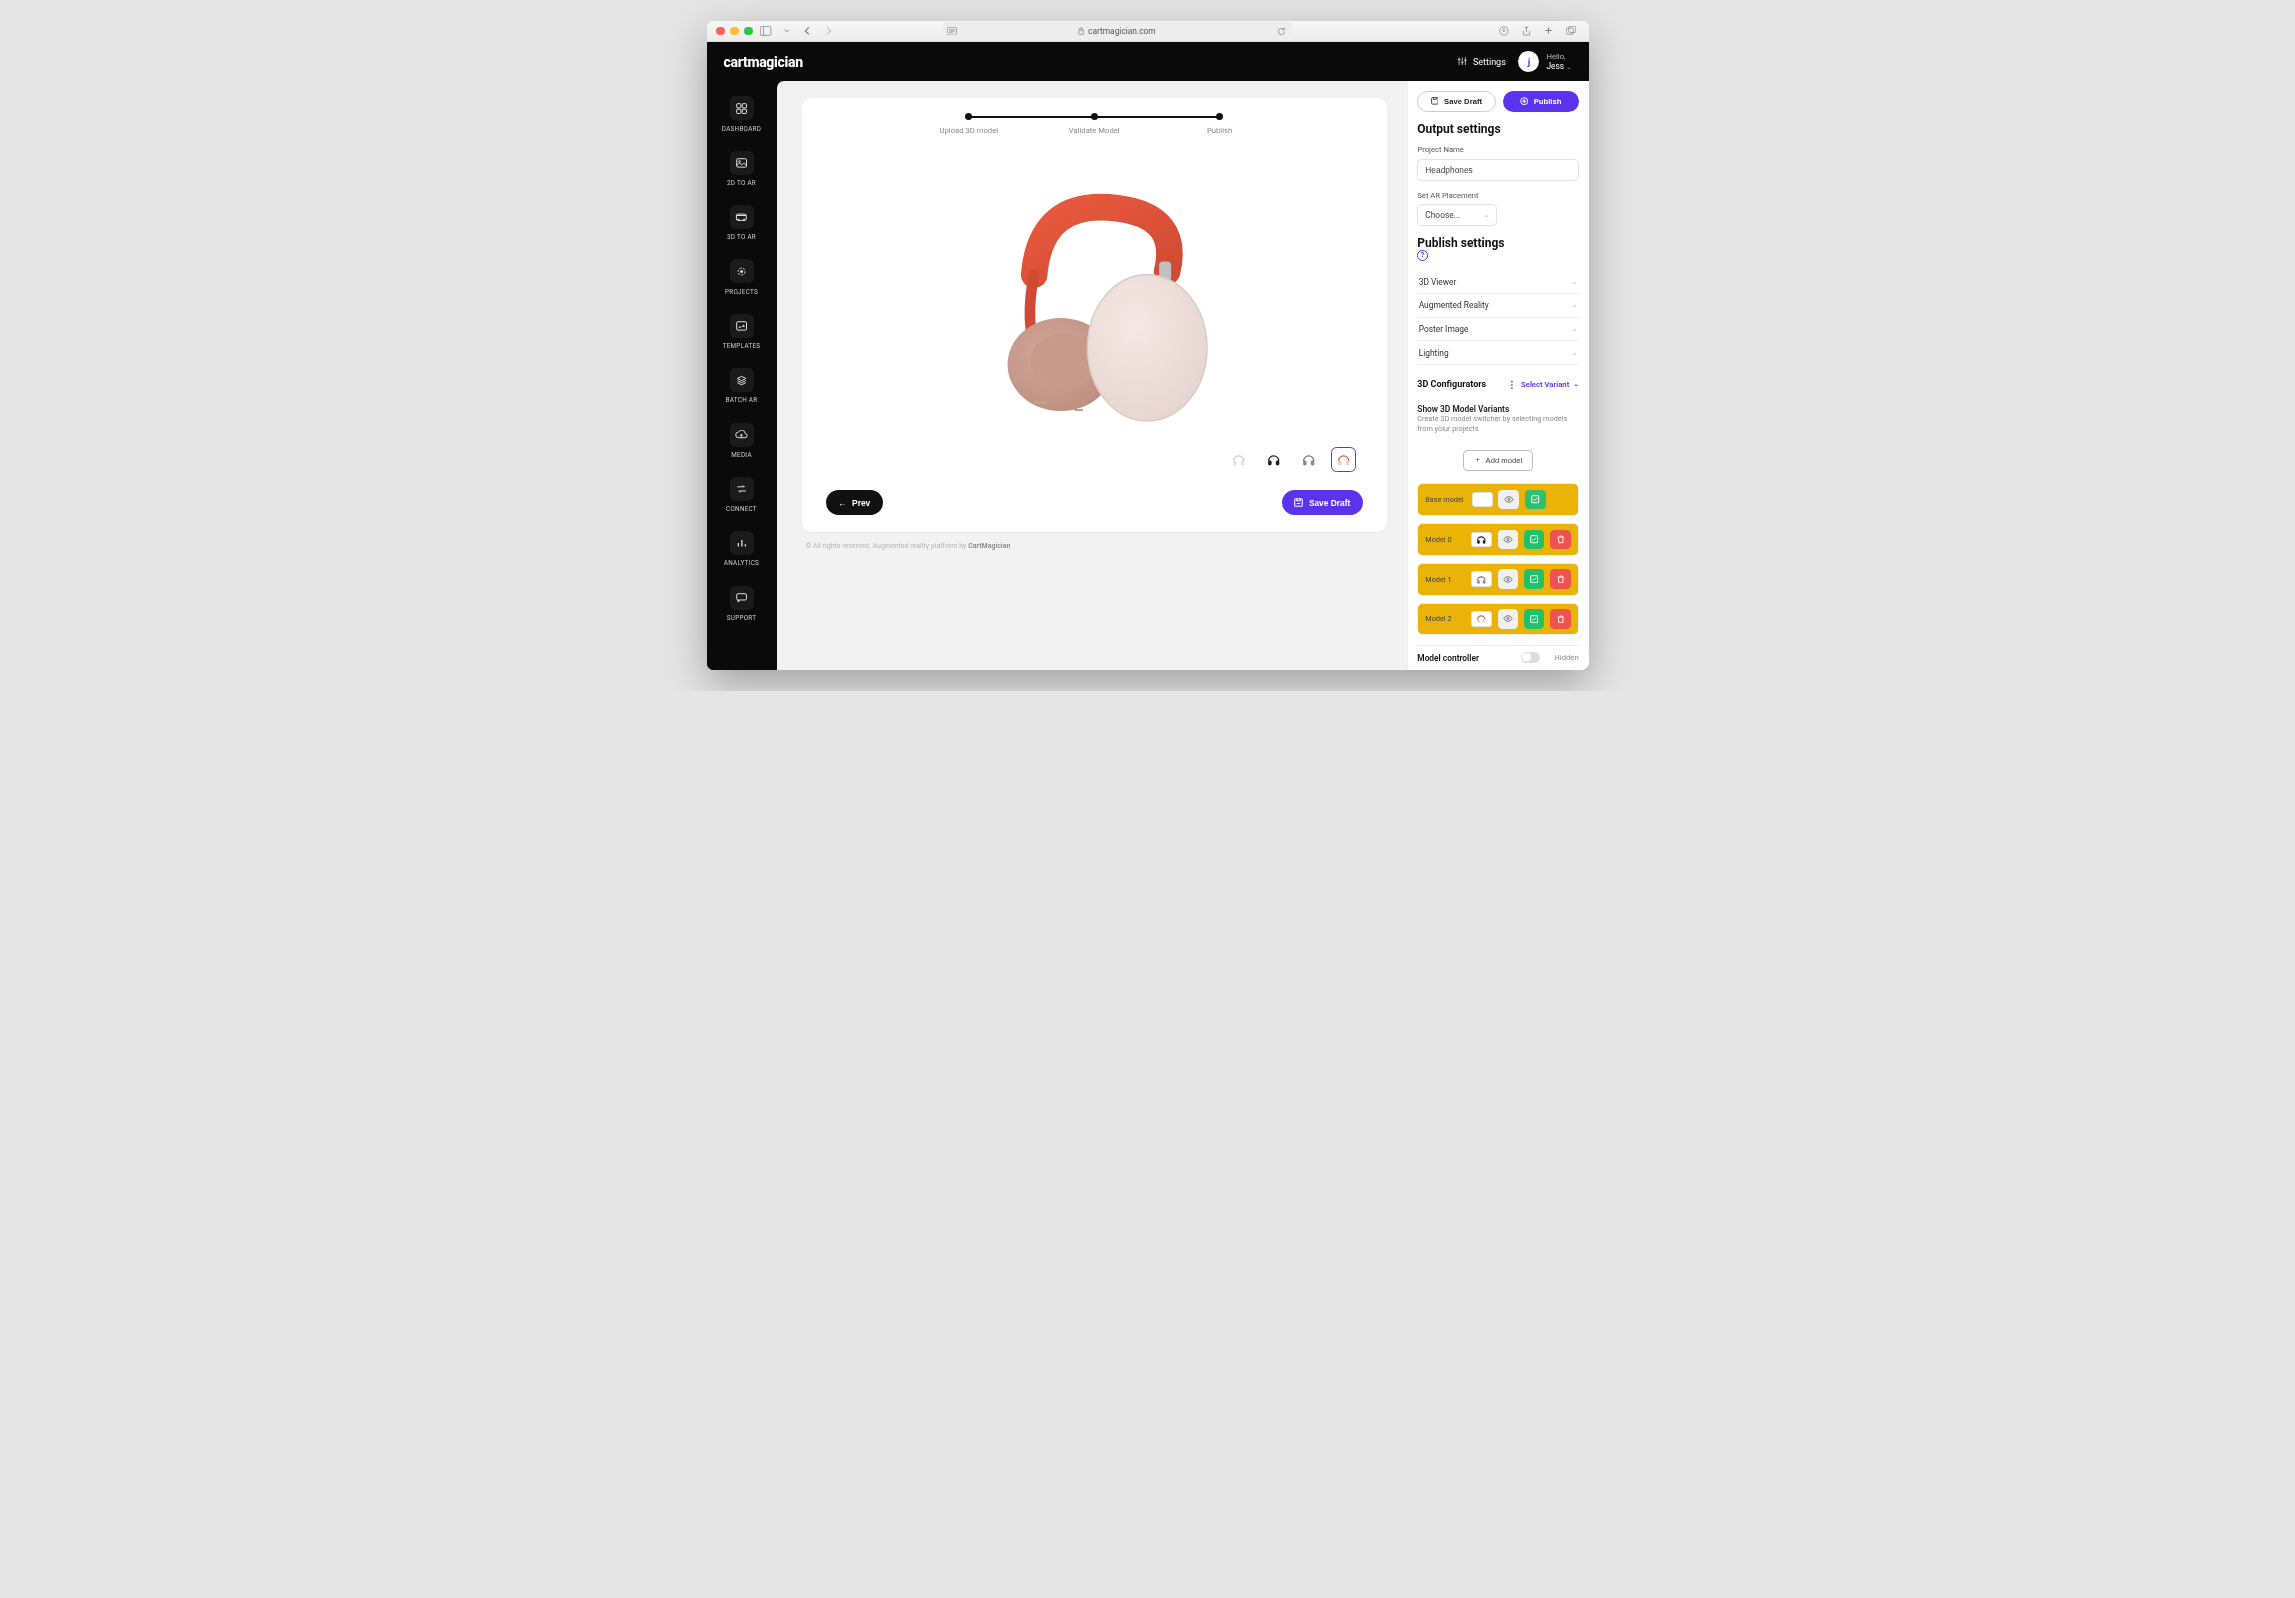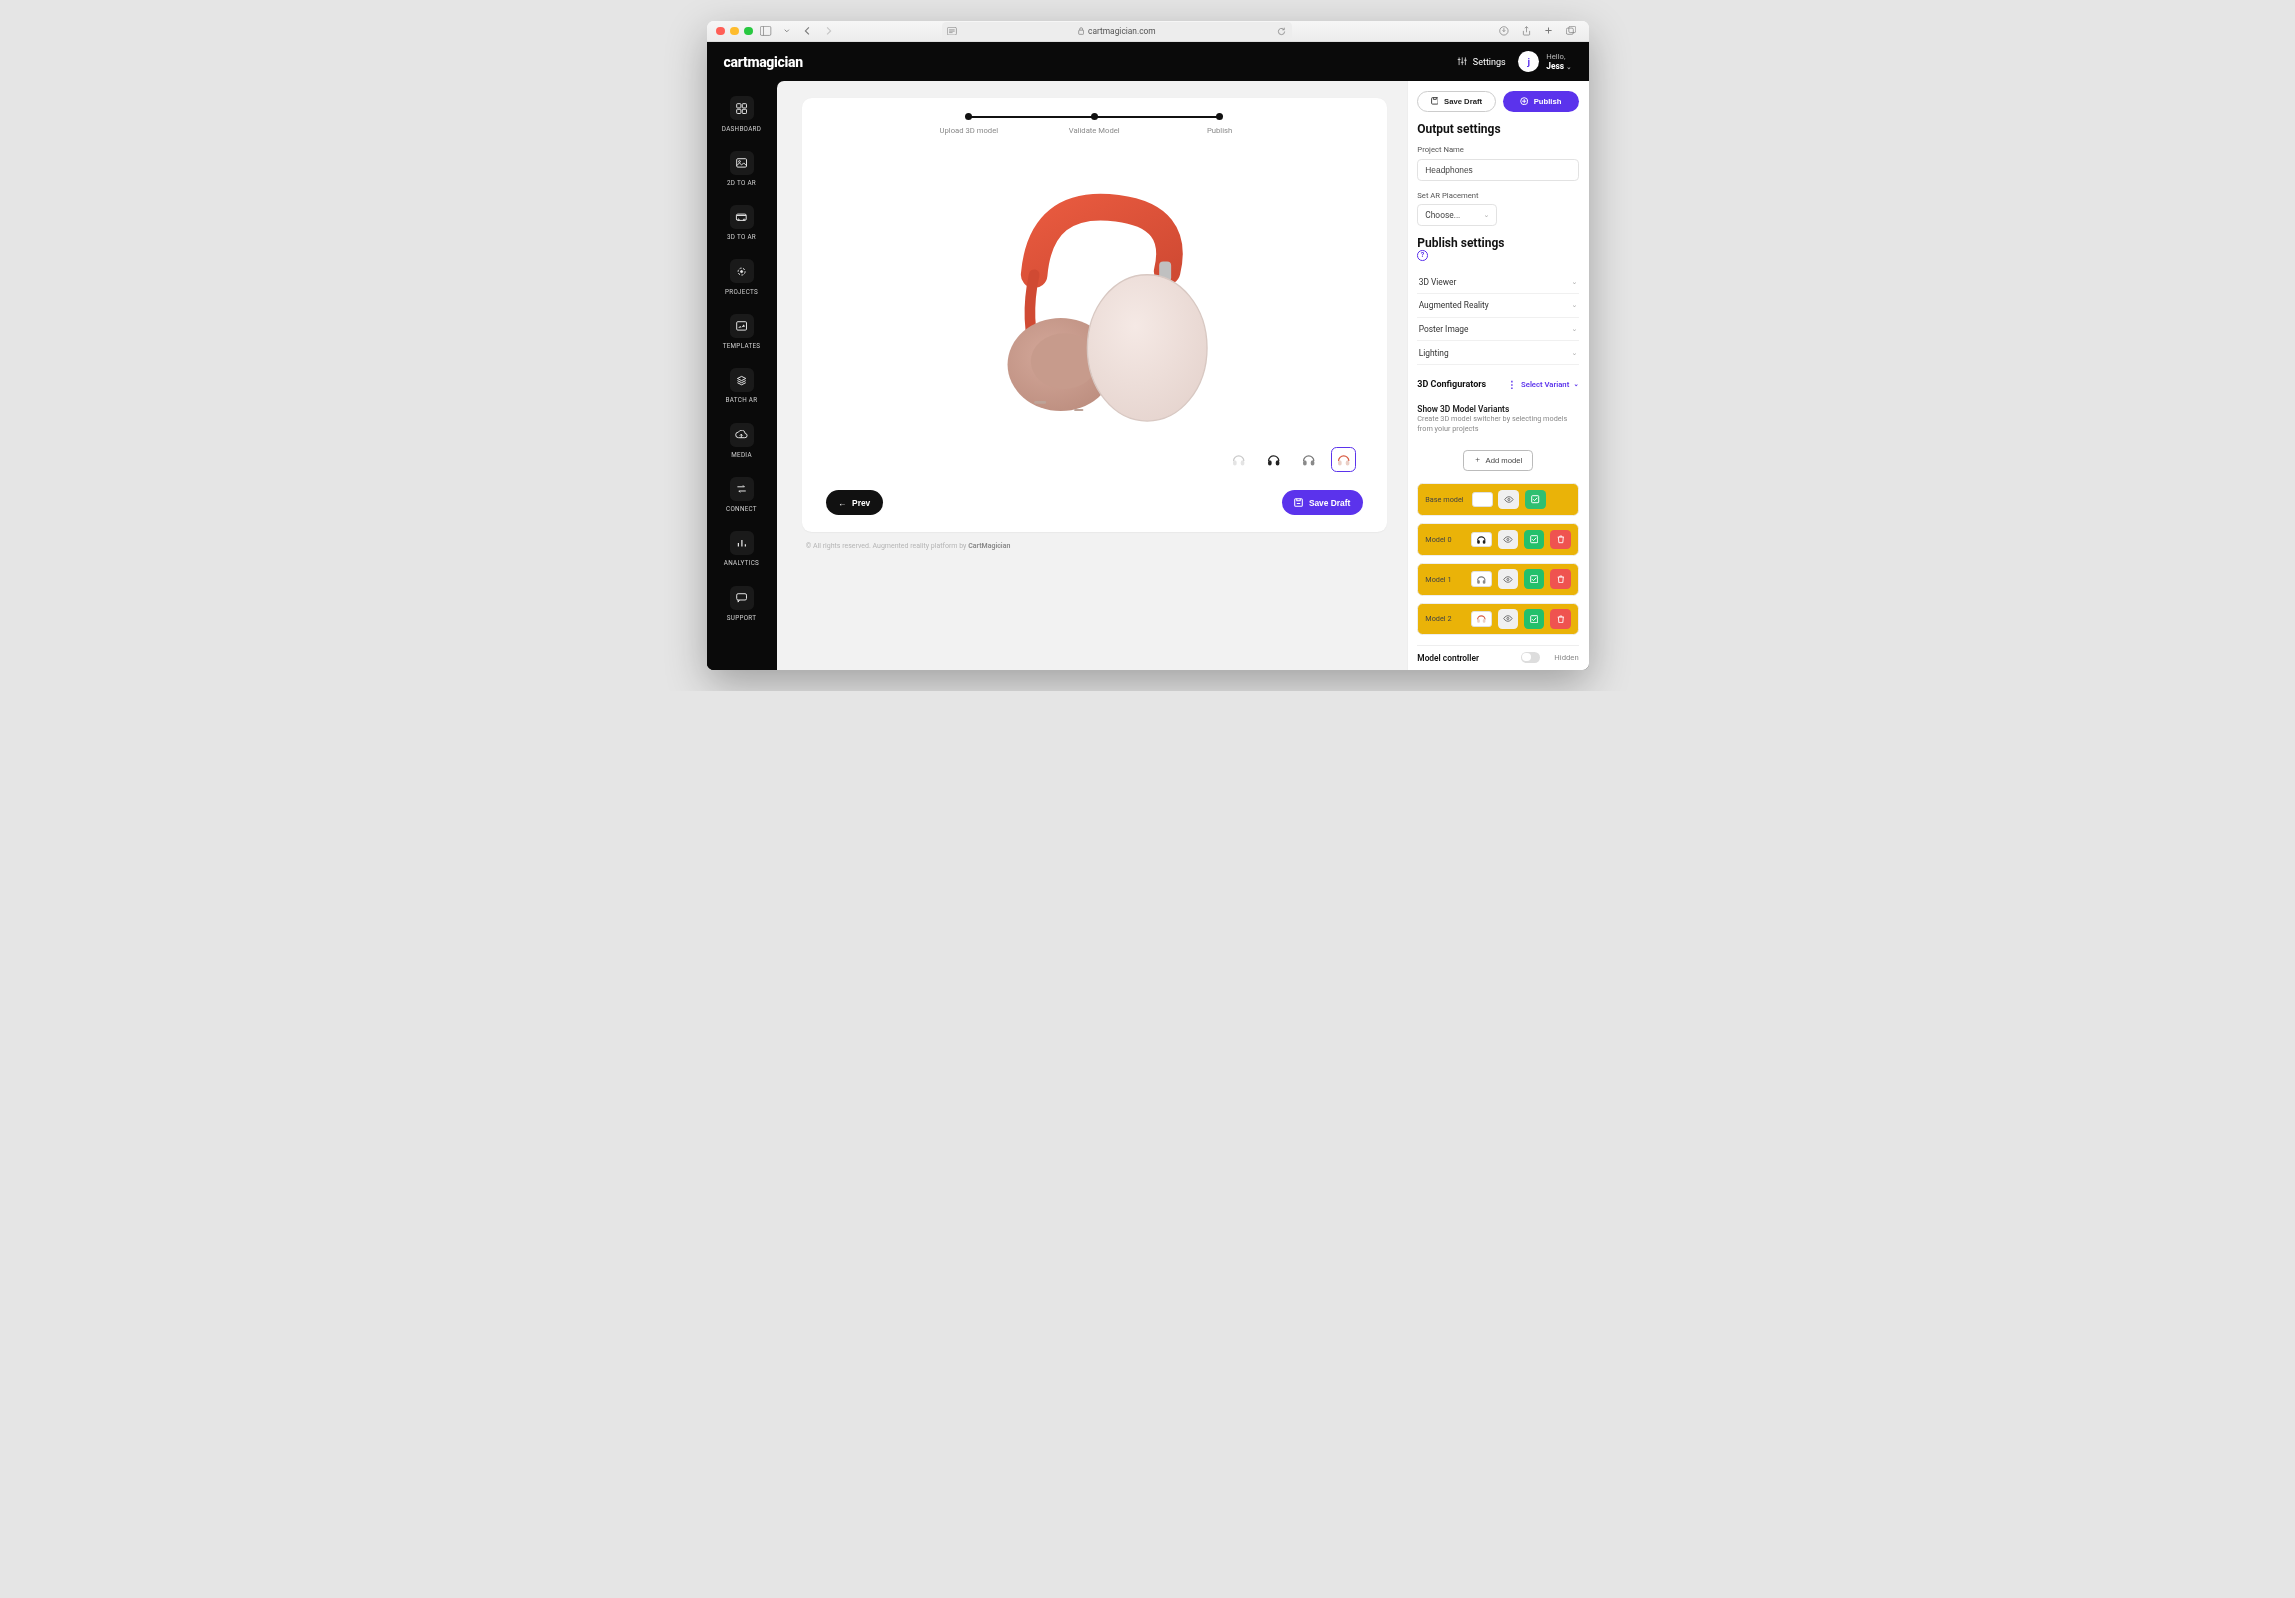--- a/index.html
+++ b/index.html
@@ -64,21 +64,21 @@
 }
 .brand {
   font-size:14px;
   font-weight:800;
   letter-spacing:-0.3px;
 }
 .topbar-right{margin-left:auto; display:flex; align-items:center; gap:12.6px;}
 .settings-link{display:flex; align-items:center; gap:5.6px; font-size:9px; color:#fff;}
 .avatar{width:21px;height:21px;border-radius:50%;background:#fff;color:#5b33ec;display:flex;align-items:center;justify-content:center;font-weight:700;font-size:9.8px;}
 .user-block{display:flex;align-items:center;gap:7px;font-size:7.7px;line-height:1.2;}
-.user-block .name{font-weight:700;font-size:8.4px;}
+.user-block .name{font-weight:400;font-size:8.4px;}
 
 .body {
   display:flex;
   background:#0a0a0a;
 }
 .sidebar {
   width:70px;
   background:#0a0a0a;
   padding: 9.8px 0;
   display:flex;

